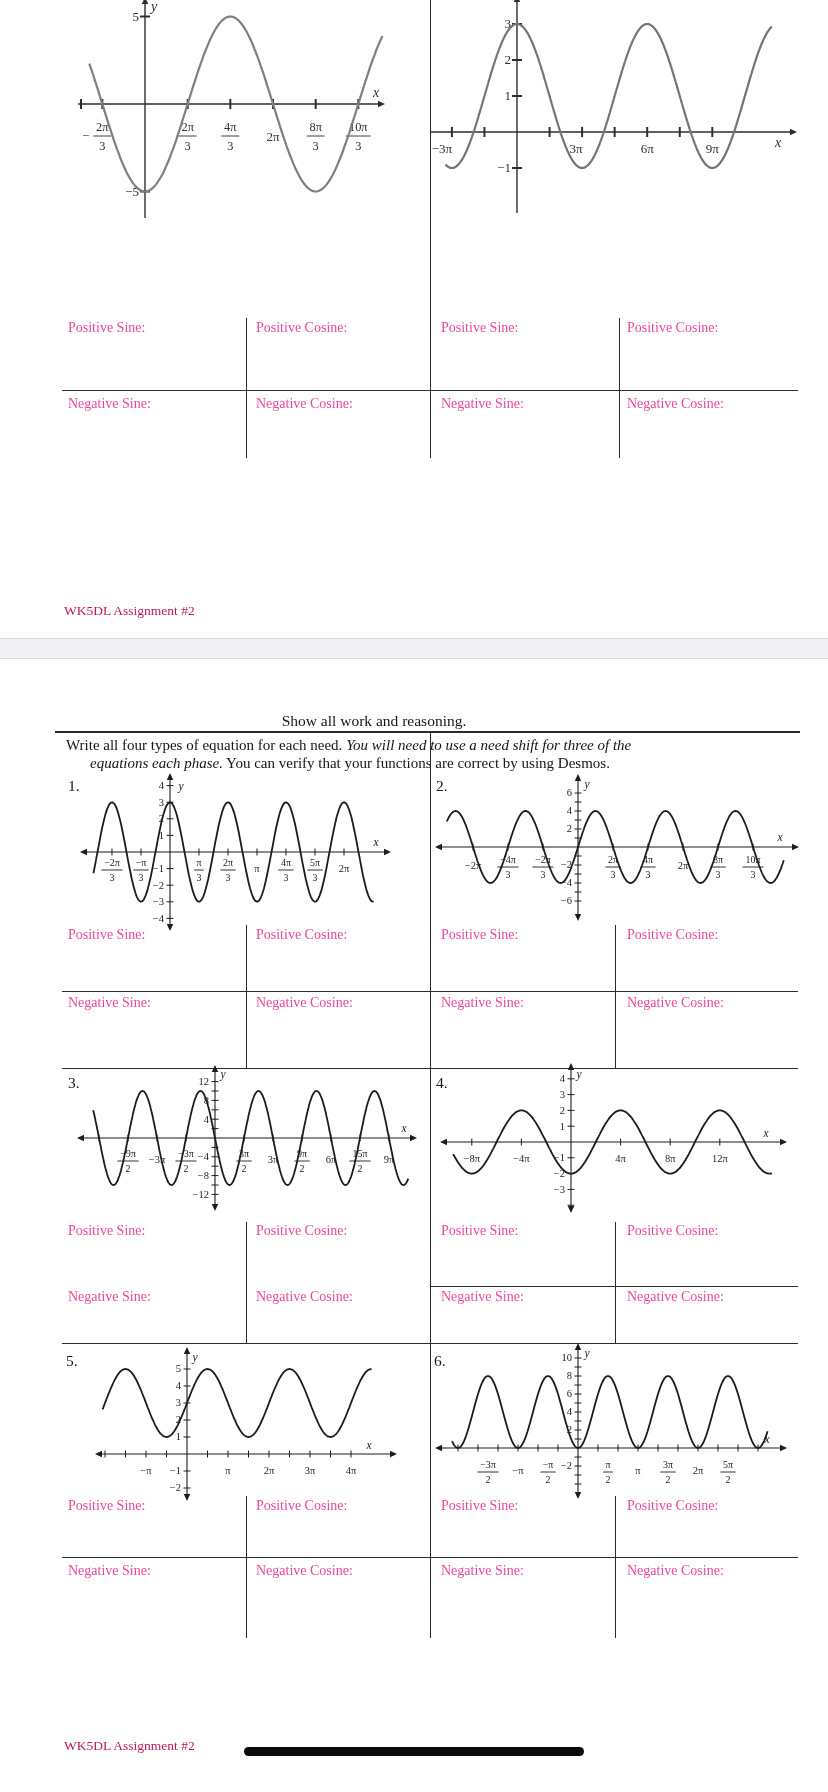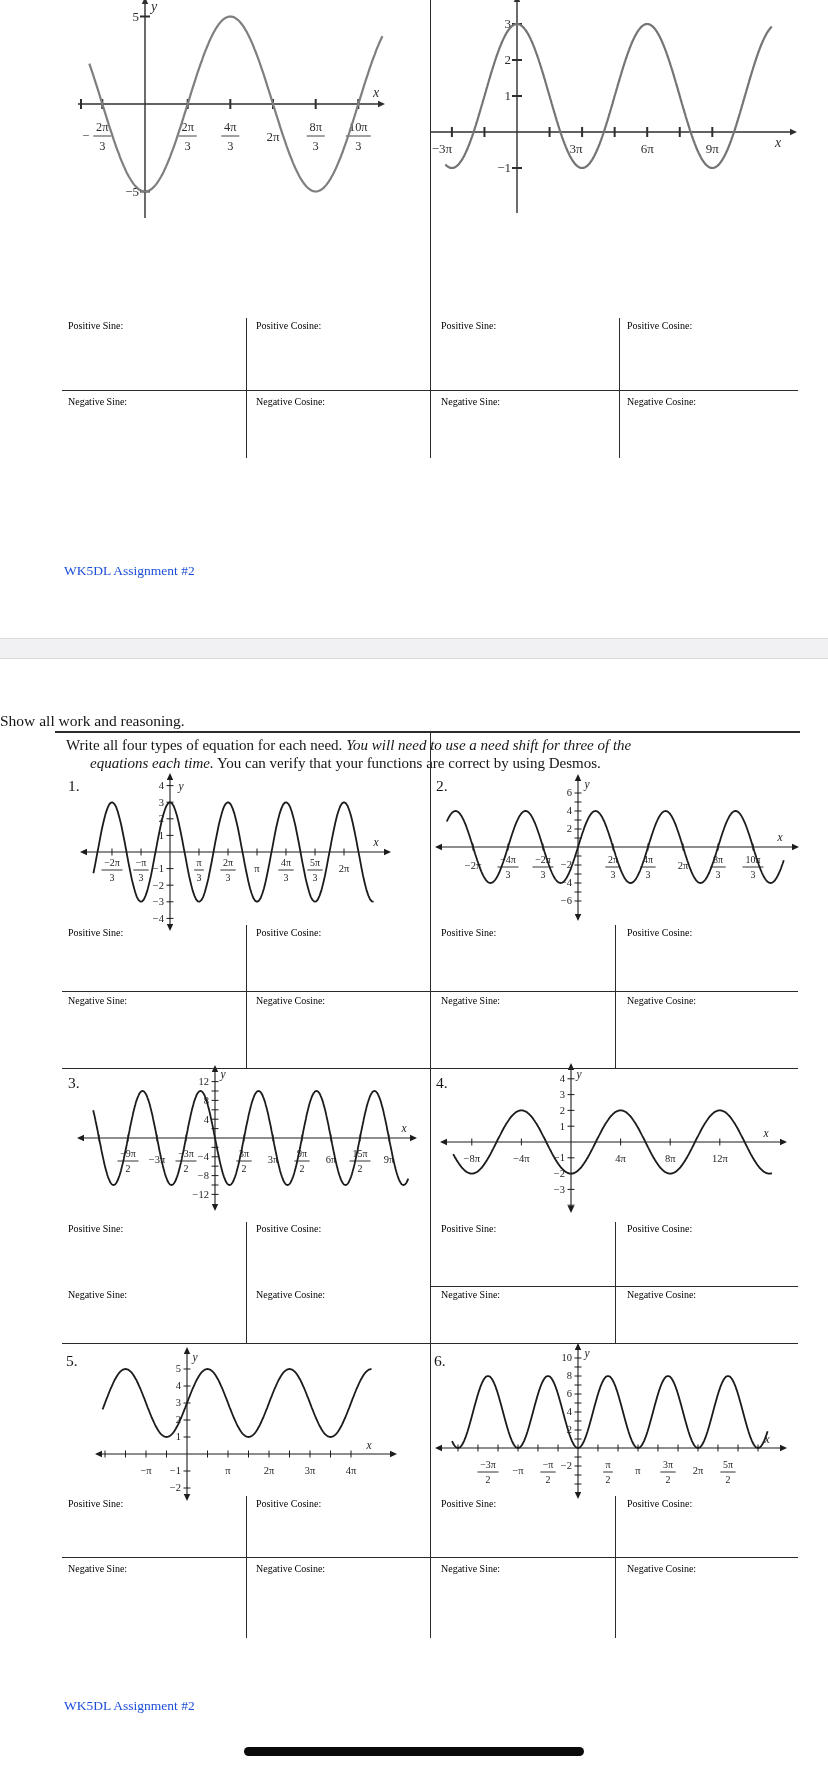--- a/index.html
+++ b/index.html
@@ -3,26 +3,26 @@
 <meta charset="utf-8">
 <style>
   html,body{margin:0;padding:0;}
   body{
     width:828px;height:1792px;position:relative;background:#ffffff;
     font-family:"Liberation Serif","DejaVu Serif",serif;color:#151515;
     overflow:hidden;
   }
   .vline{position:absolute;width:1px;background:#2b2b2b;}
   .hline{position:absolute;height:1px;background:#2b2b2b;}
-  .al{position:absolute;font-size:10px;color:#000000;white-space:nowrap;}
+  .al{position:absolute;font-size:14px;color:#ec4899;white-space:nowrap;}
   .pnum{position:absolute;font-size:15.5px;color:#171717;}
-  .footer{position:absolute;left:64px;font-size:13.5px;color:#1d4ed8;white-space:nowrap;}
+  .footer{position:absolute;left:64px;font-size:13.5px;color:#be185d;white-space:nowrap;margin-top:40px;}
   .it{font-style:italic;}
   #band{position:absolute;left:0;top:638px;width:828px;height:21px;background:#f1f1f3;border-top:1px solid #dadade;border-bottom:1px solid #dadade;box-sizing:border-box;}
-  #title2{position:absolute;left:0;top:712px;width:736px;text-align:left;font-size:15.5px;}
+  #title2{position:absolute;left:0;top:712px;width:736px;text-align:center;font-size:15.5px;padding-left:6px;}
   #instr1{position:absolute;left:66px;top:737px;font-size:15px;white-space:nowrap;}
   #instr2{position:absolute;left:90px;top:755px;font-size:15px;white-space:nowrap;}
   #homebar{position:absolute;left:244px;top:1747px;width:340px;height:9px;border-radius:5px;background:#0b0b0b;}
   svg{position:absolute;left:0;top:0;}
   svg text{font-family:"Liberation Serif","DejaVu Serif",serif;}
 </style>
 </head>
 <body>
 
 <svg id="gsvg" width="828" height="1792" viewBox="0 0 828 1792">
@@ -428,21 +428,21 @@
 <div id="band"></div>
 
 <div>
   <div id="title2">Show all work and reasoning.</div>
   <div class="hline" style="left:55px;top:731px;width:745px;height:2px;"></div>
 
   <div id="instr1">
     <span>Write all four types of equation for each need. </span><span class="it">You will need to use a need shift for three of the</span>
   </div>
   <div id="instr2">
-    <span class="it">equations each time.</span><span>  You can verify that your functions are correct by using Desmos.</span>
+    <span class="it">equations each phase.</span><span>  You can verify that your functions are correct by using Desmos.</span>
   </div>
 
   <span class="pnum" style="left:68px;top:777px;">1.</span>
   <span class="pnum" style="left:436px;top:777px;">2.</span>
   <span class="pnum" style="left:68px;top:1074px;">3.</span>
   <span class="pnum" style="left:436px;top:1074px;">4.</span>
   <span class="pnum" style="left:66px;top:1352px;">5.</span>
   <span class="pnum" style="left:434px;top:1352px;">6.</span>
 
   <div class="vline" style="left:430px;top:733px;height:905px;"></div>

